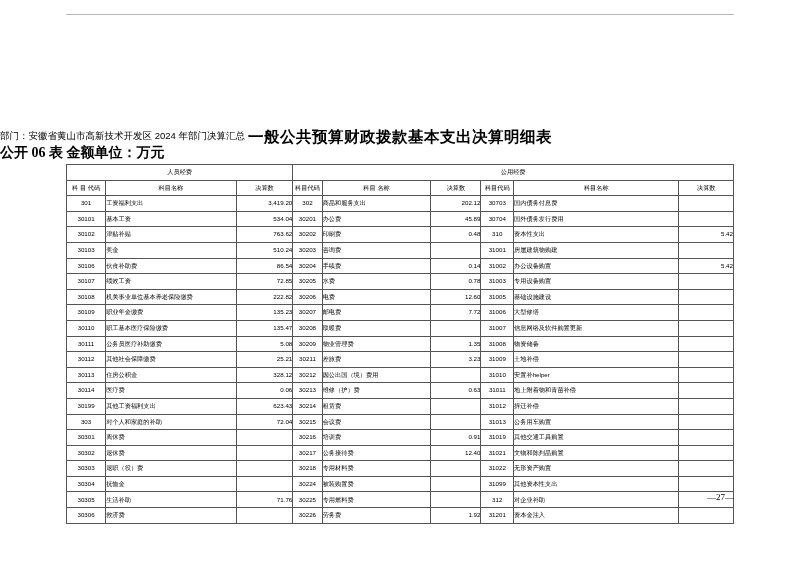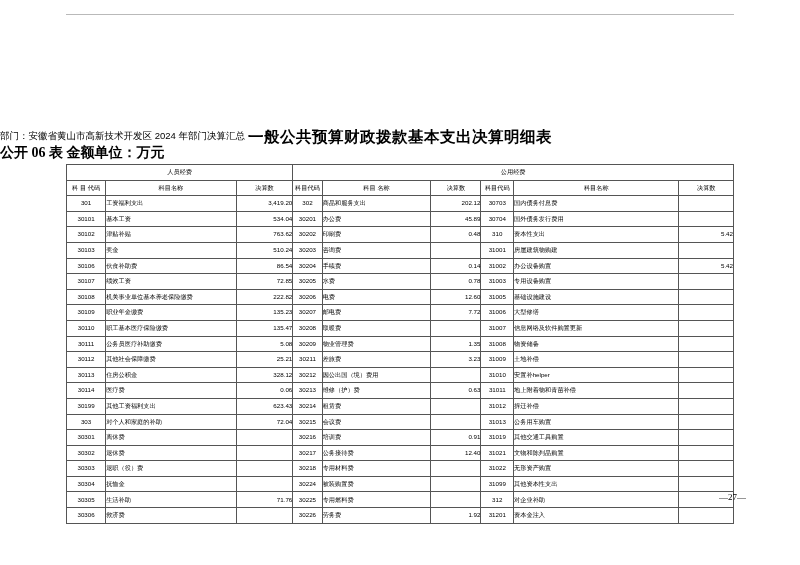--- a/index.html
+++ b/index.html
@@ -95,21 +95,20 @@
   .c-name { text-align: left; padding-left: 3px; }
   .c-num  { text-align: right; padding-right: 3px; }
   .pagenum {
     position: absolute;
     left: 0;
     top: 492px;
     width: 734px;
     text-align: right;
     font-size: 9px;
     font-family: "Liberation Serif", serif;
-    padding-left: 12px;
   }
 </style>
 </head>
 <body>
 
 <div class="page">
 
   <div class="top-rule"></div>
 
   <div class="doc-title">一般公共预算财政拨款基本支出决算明细表</div>

